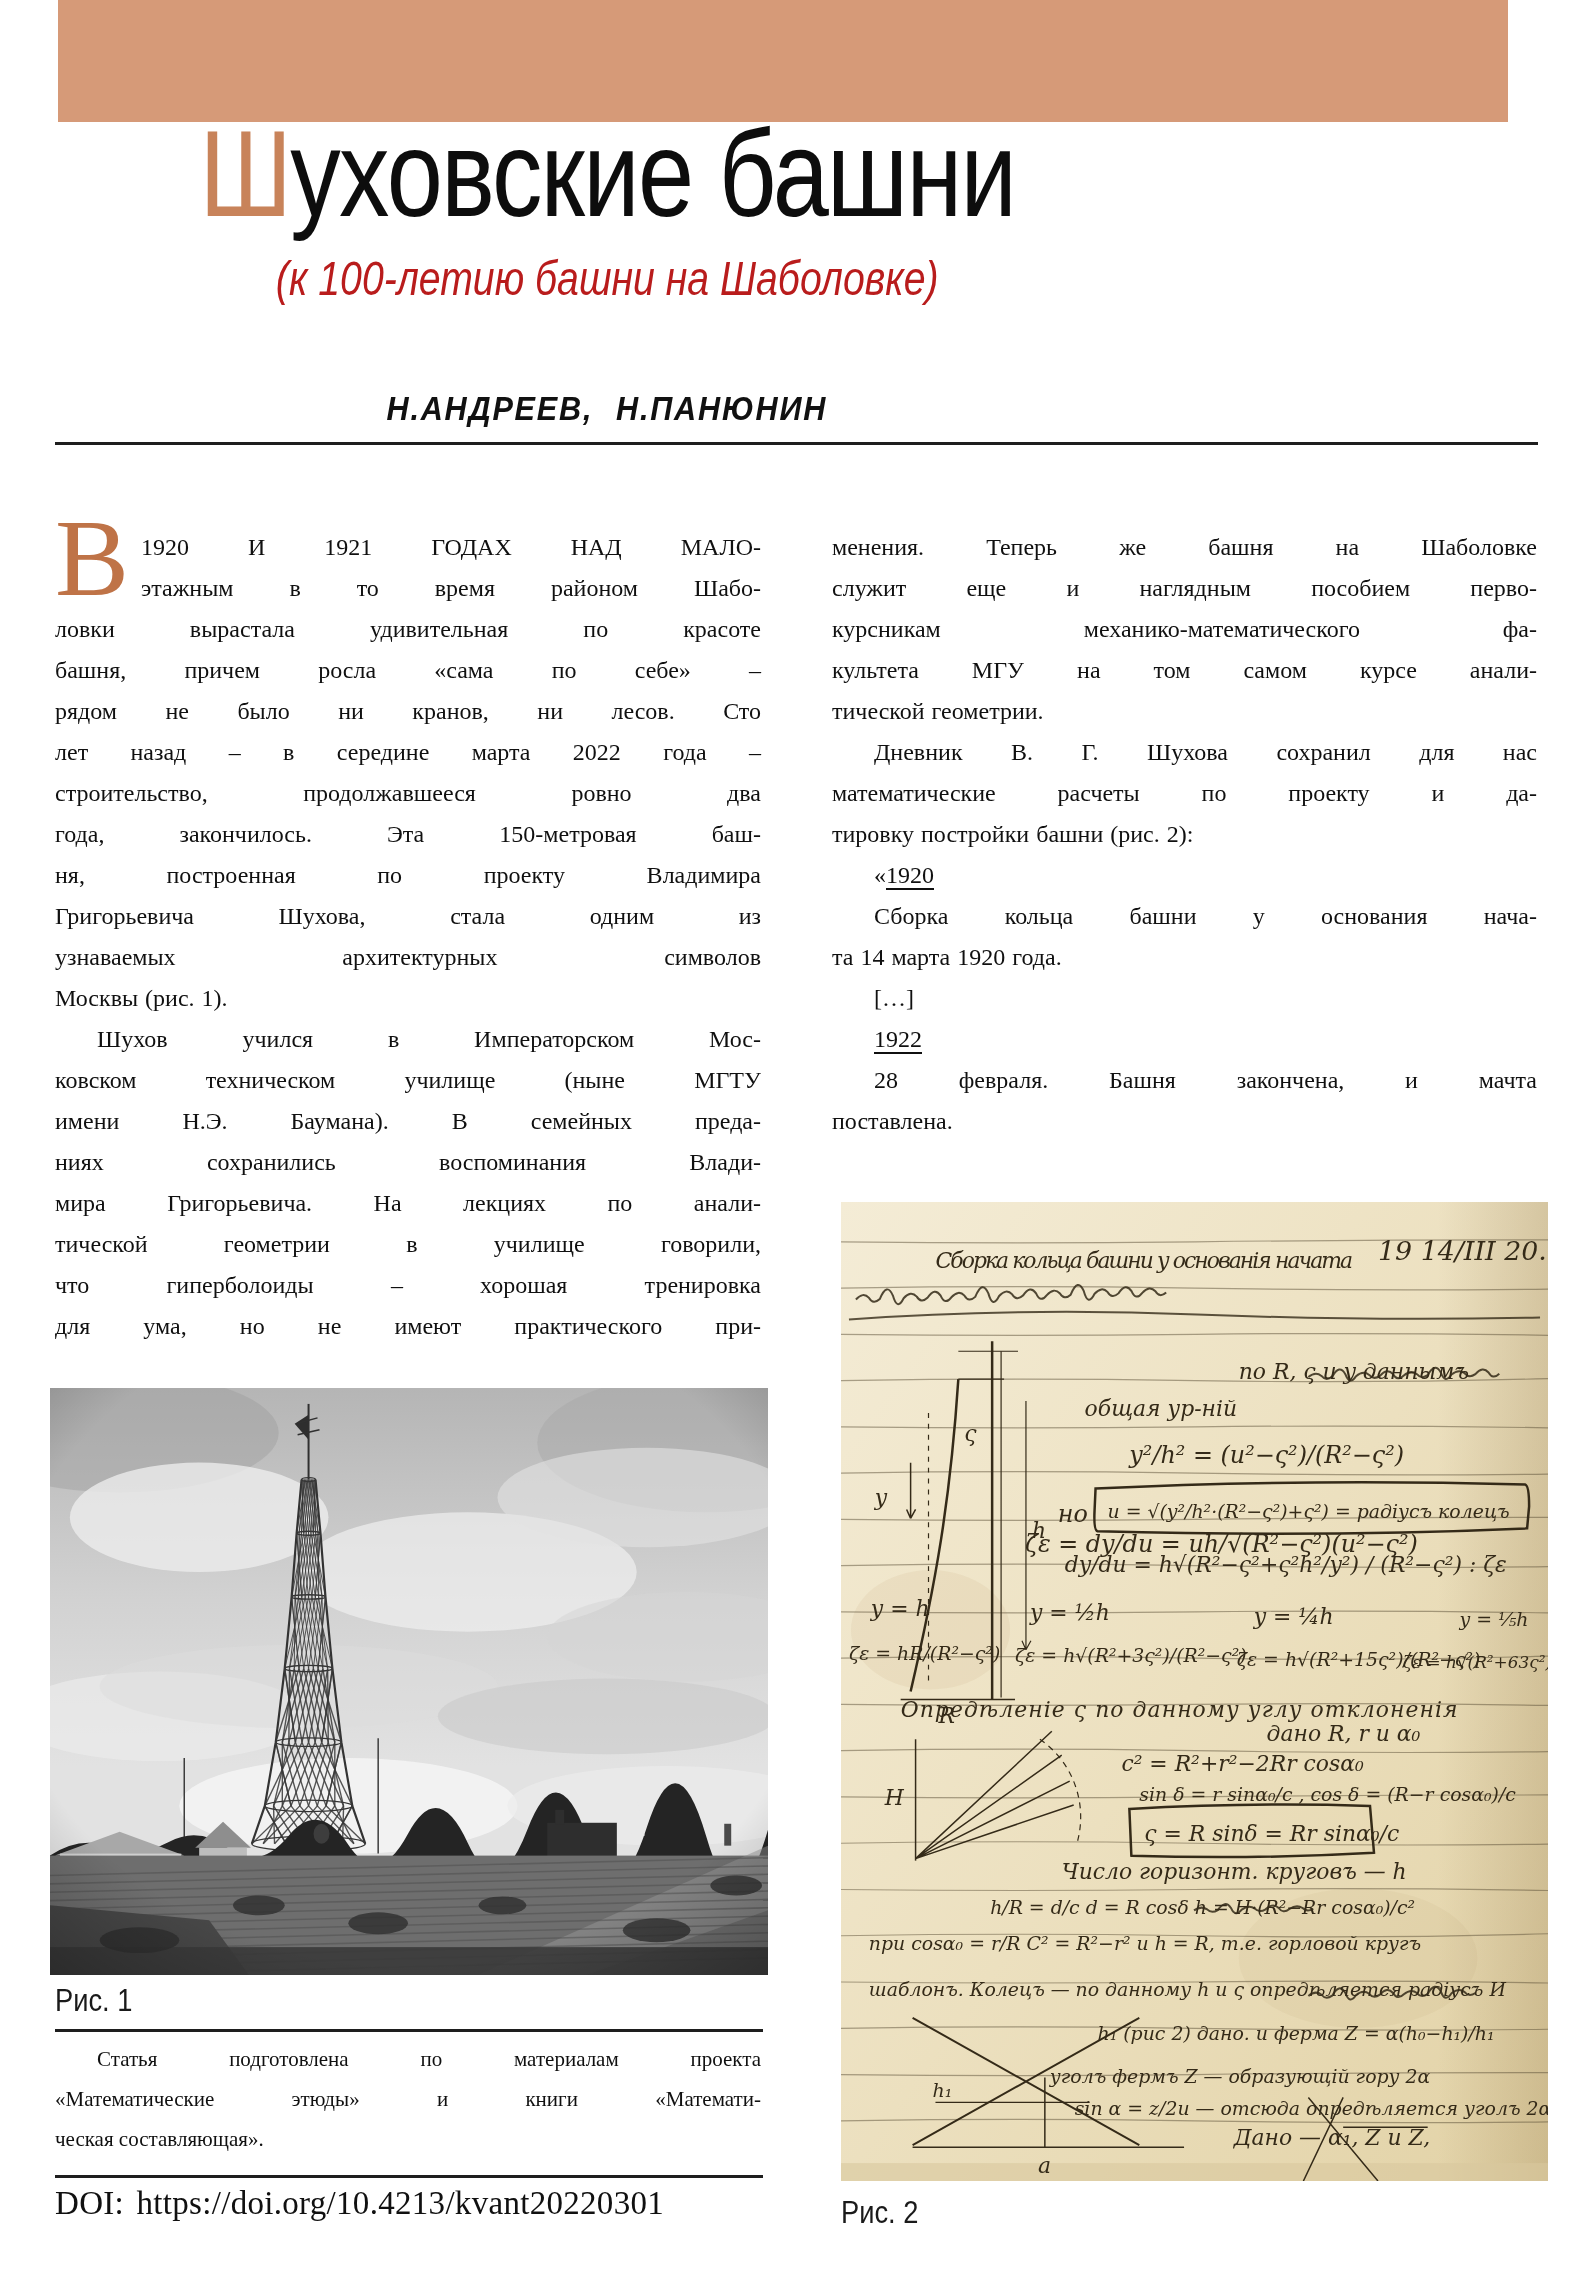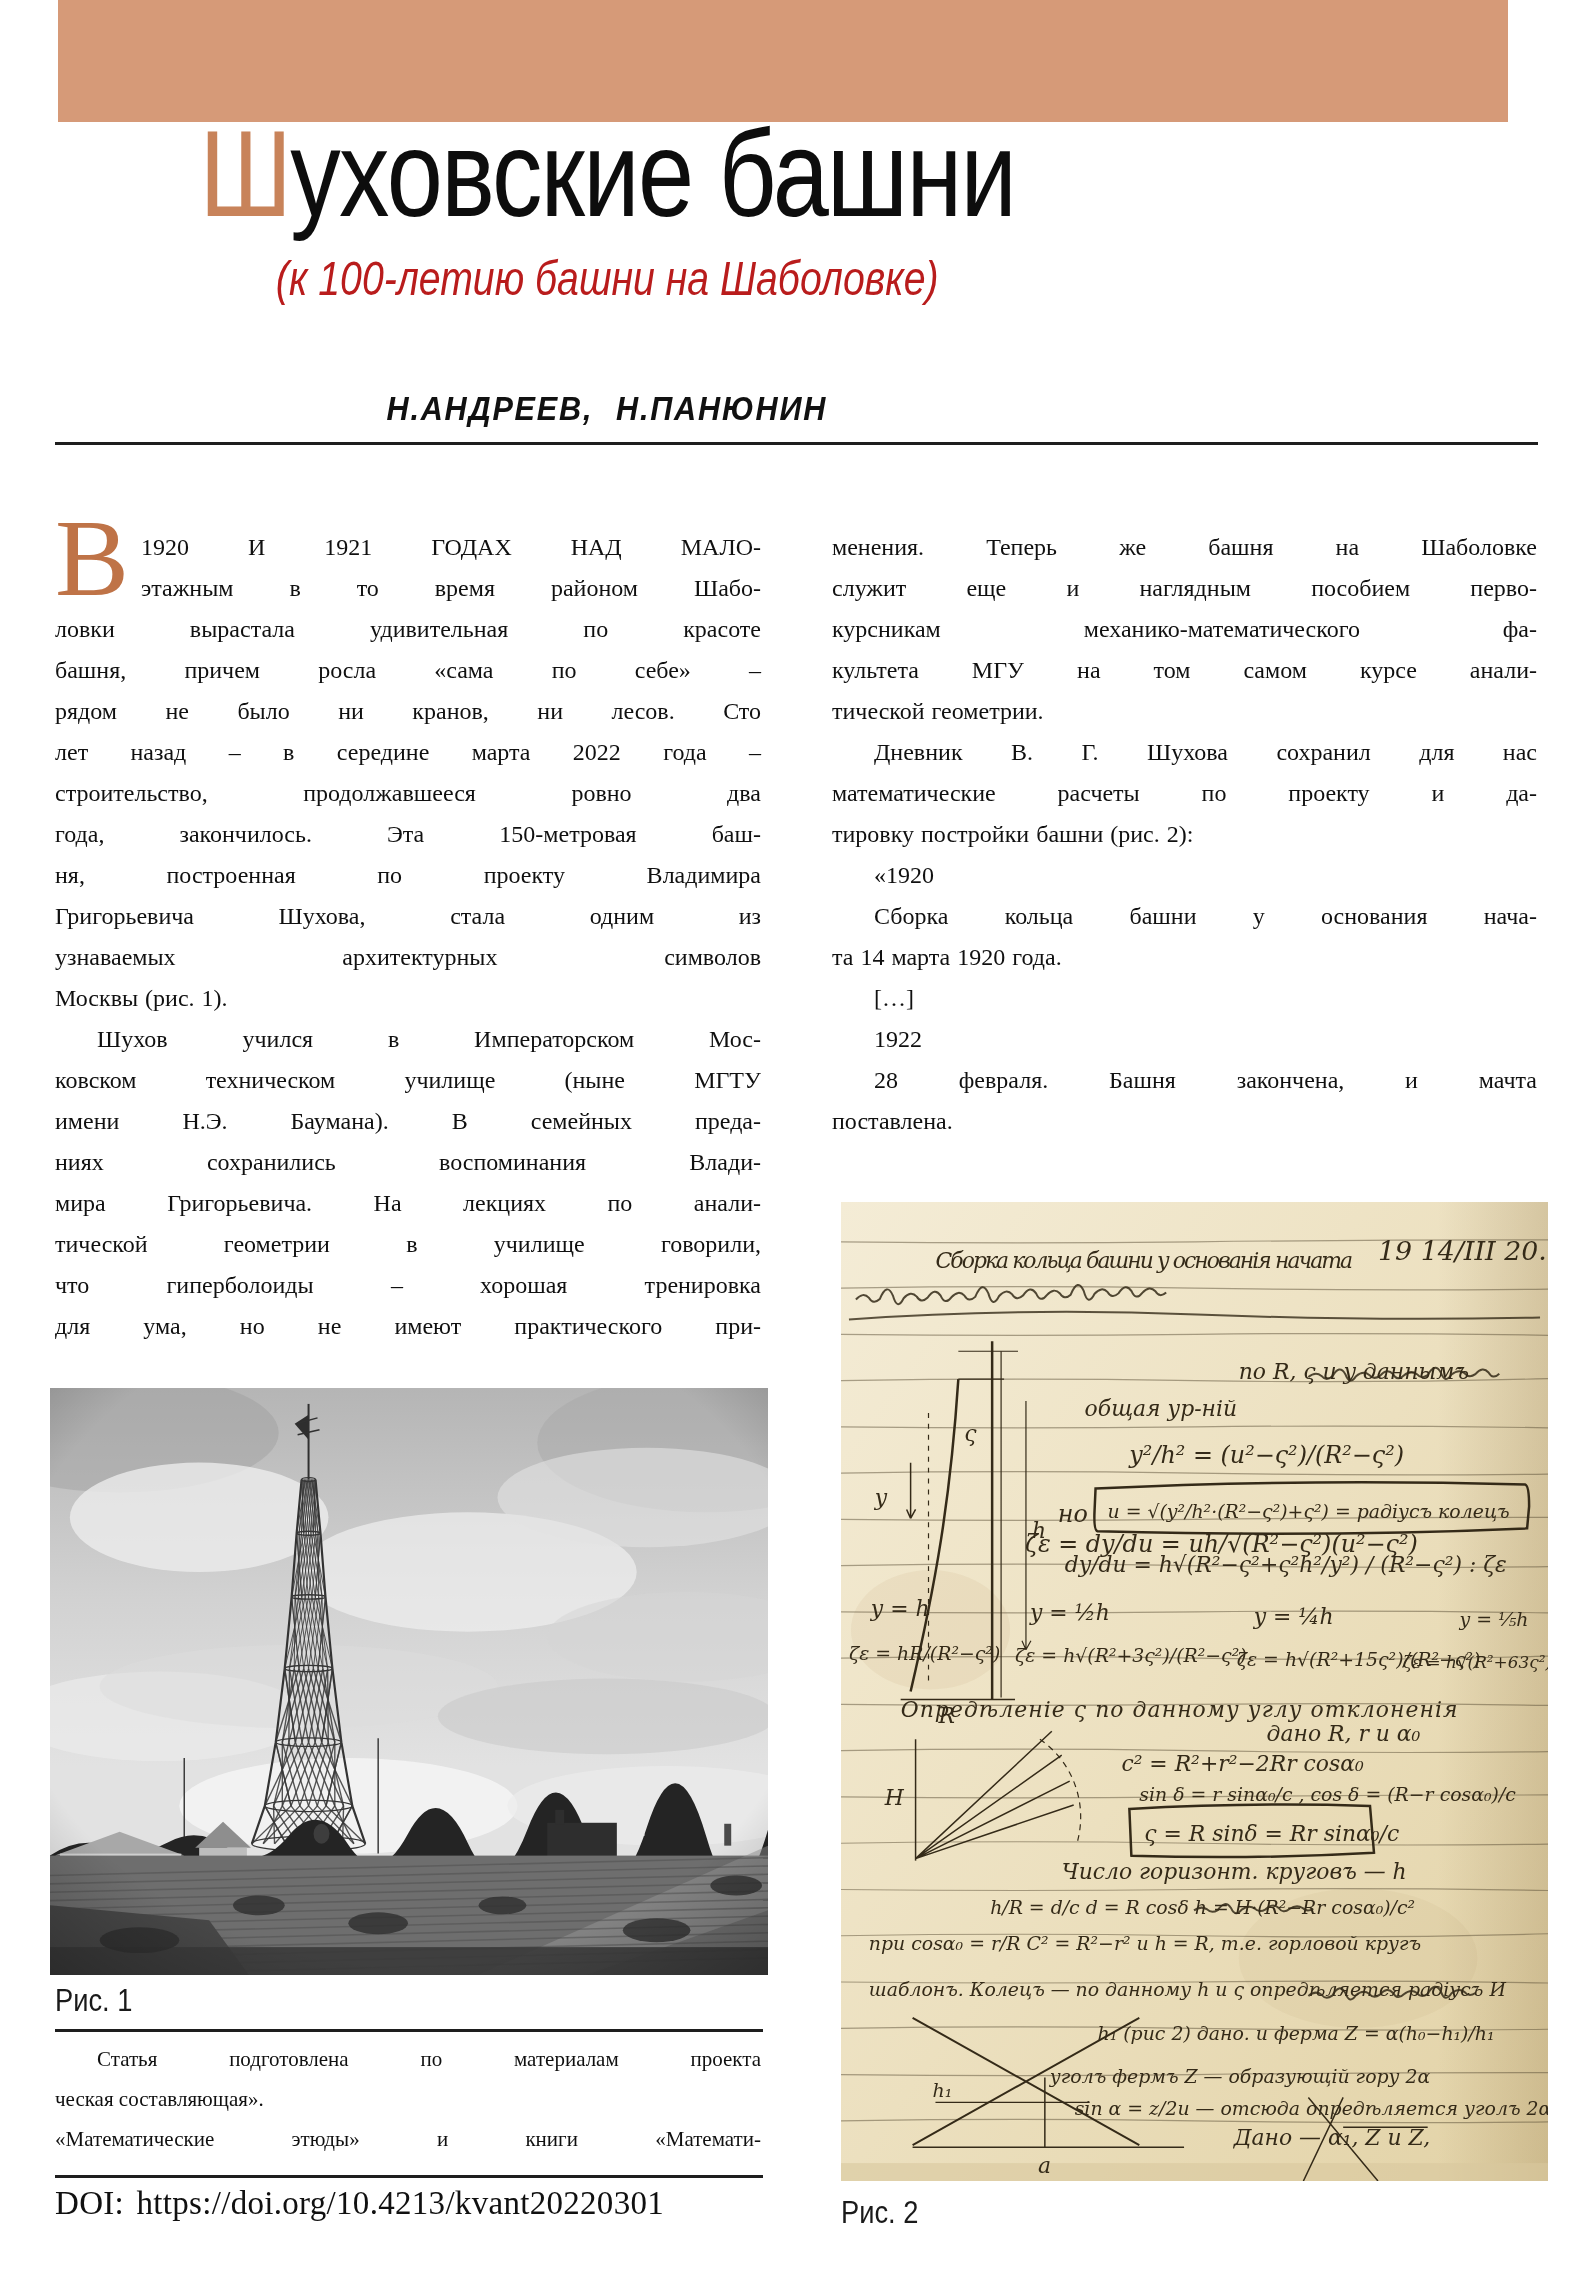--- a/index.html
+++ b/index.html
@@ -17,21 +17,21 @@
   .subtitle{top:249px;font-family:"Liberation Sans",sans-serif;font-style:italic;font-size:49px;
             line-height:58px;font-weight:400;color:#b91c1c;}
   .authors{top:388px;font-family:"Liberation Sans",sans-serif;font-style:italic;font-weight:700;
            font-size:34px;line-height:40px;letter-spacing:2px;word-spacing:14px;color:#111;}
   .rule{background:var(--rule,#1e1e1e);}
   .col{width:706px;font-size:24px;line-height:41px;word-spacing:1px;}
   .ln{text-align:justify;text-align-last:justify;height:41px;overflow:visible;}
   .ln.last{text-align-last:left;}
   .ln.ind{text-indent:42px;}
   .ln.gap{padding-left:86px;}
-  .uln{text-decoration-thickness:2px;text-underline-offset:5px;margin-top:24px;}
+  .uln{text-decoration:underline;text-decoration-thickness:2px;text-underline-offset:5px;margin-top:24px;}
   .dropcap{left:55px;top:513px;font-size:111px;line-height:90px;font-weight:400;
            color:var(--accent_drop,#bf7347);}
   .caption{font-family:"Liberation Sans",sans-serif;font-size:31px;color:#1a1a1a;}
   .footnote{left:55px;top:2039px;width:706px;font-size:21px;line-height:40px;}
   .footnote .ln{height:40px;}
   .doi{left:55px;top:2185px;font-size:33px;letter-spacing:0.3px;word-spacing:4px;color:#101010;}
   svg text{font-family:"DejaVu Serif",serif;font-style:italic;fill:var(--ink,#342a18);}
   .hw1{font-size:27px;} .hw2{font-size:24px;} .hw3{font-size:22px;} .hw4{font-size:19px;} .hw5{font-size:17px;}
 </style>
 </head>
@@ -330,22 +330,22 @@
   </svg>
 
   <div class="abs caption" style="left:55px;top:1983px;">
     <span class="condL">Рис. 1</span>
   </div>
 
   <div class="abs rule" style="left:55px;top:2029px;width:708px;height:3px;"></div>
 
   <div class="abs footnote">
       <div class="ln ind">Статья подготовлена по материалам проекта</div>
+      <div class="ln">«Математические этюды» и книги «Математи-</div>
       <div class="ln last">ческая составляющая».</div>
-      <div class="ln">«Математические этюды» и книги «Математи-</div>
     </div>
 
   <div class="abs rule" style="left:55px;top:2175px;width:708px;height:3px;"></div>
 
   <div class="abs doi">DOI: https://doi.org/10.4213/kvant20220301</div>
 
   <svg class="abs" style="left:841px;top:1202px;" width="707" height="979" viewBox="0 0 711 984" preserveAspectRatio="none">
     <defs>
       <linearGradient id="pg" x1="0" y1="0" x2="1" y2="1">
         <stop offset="0" stop-color="#f4ecd6"></stop>

